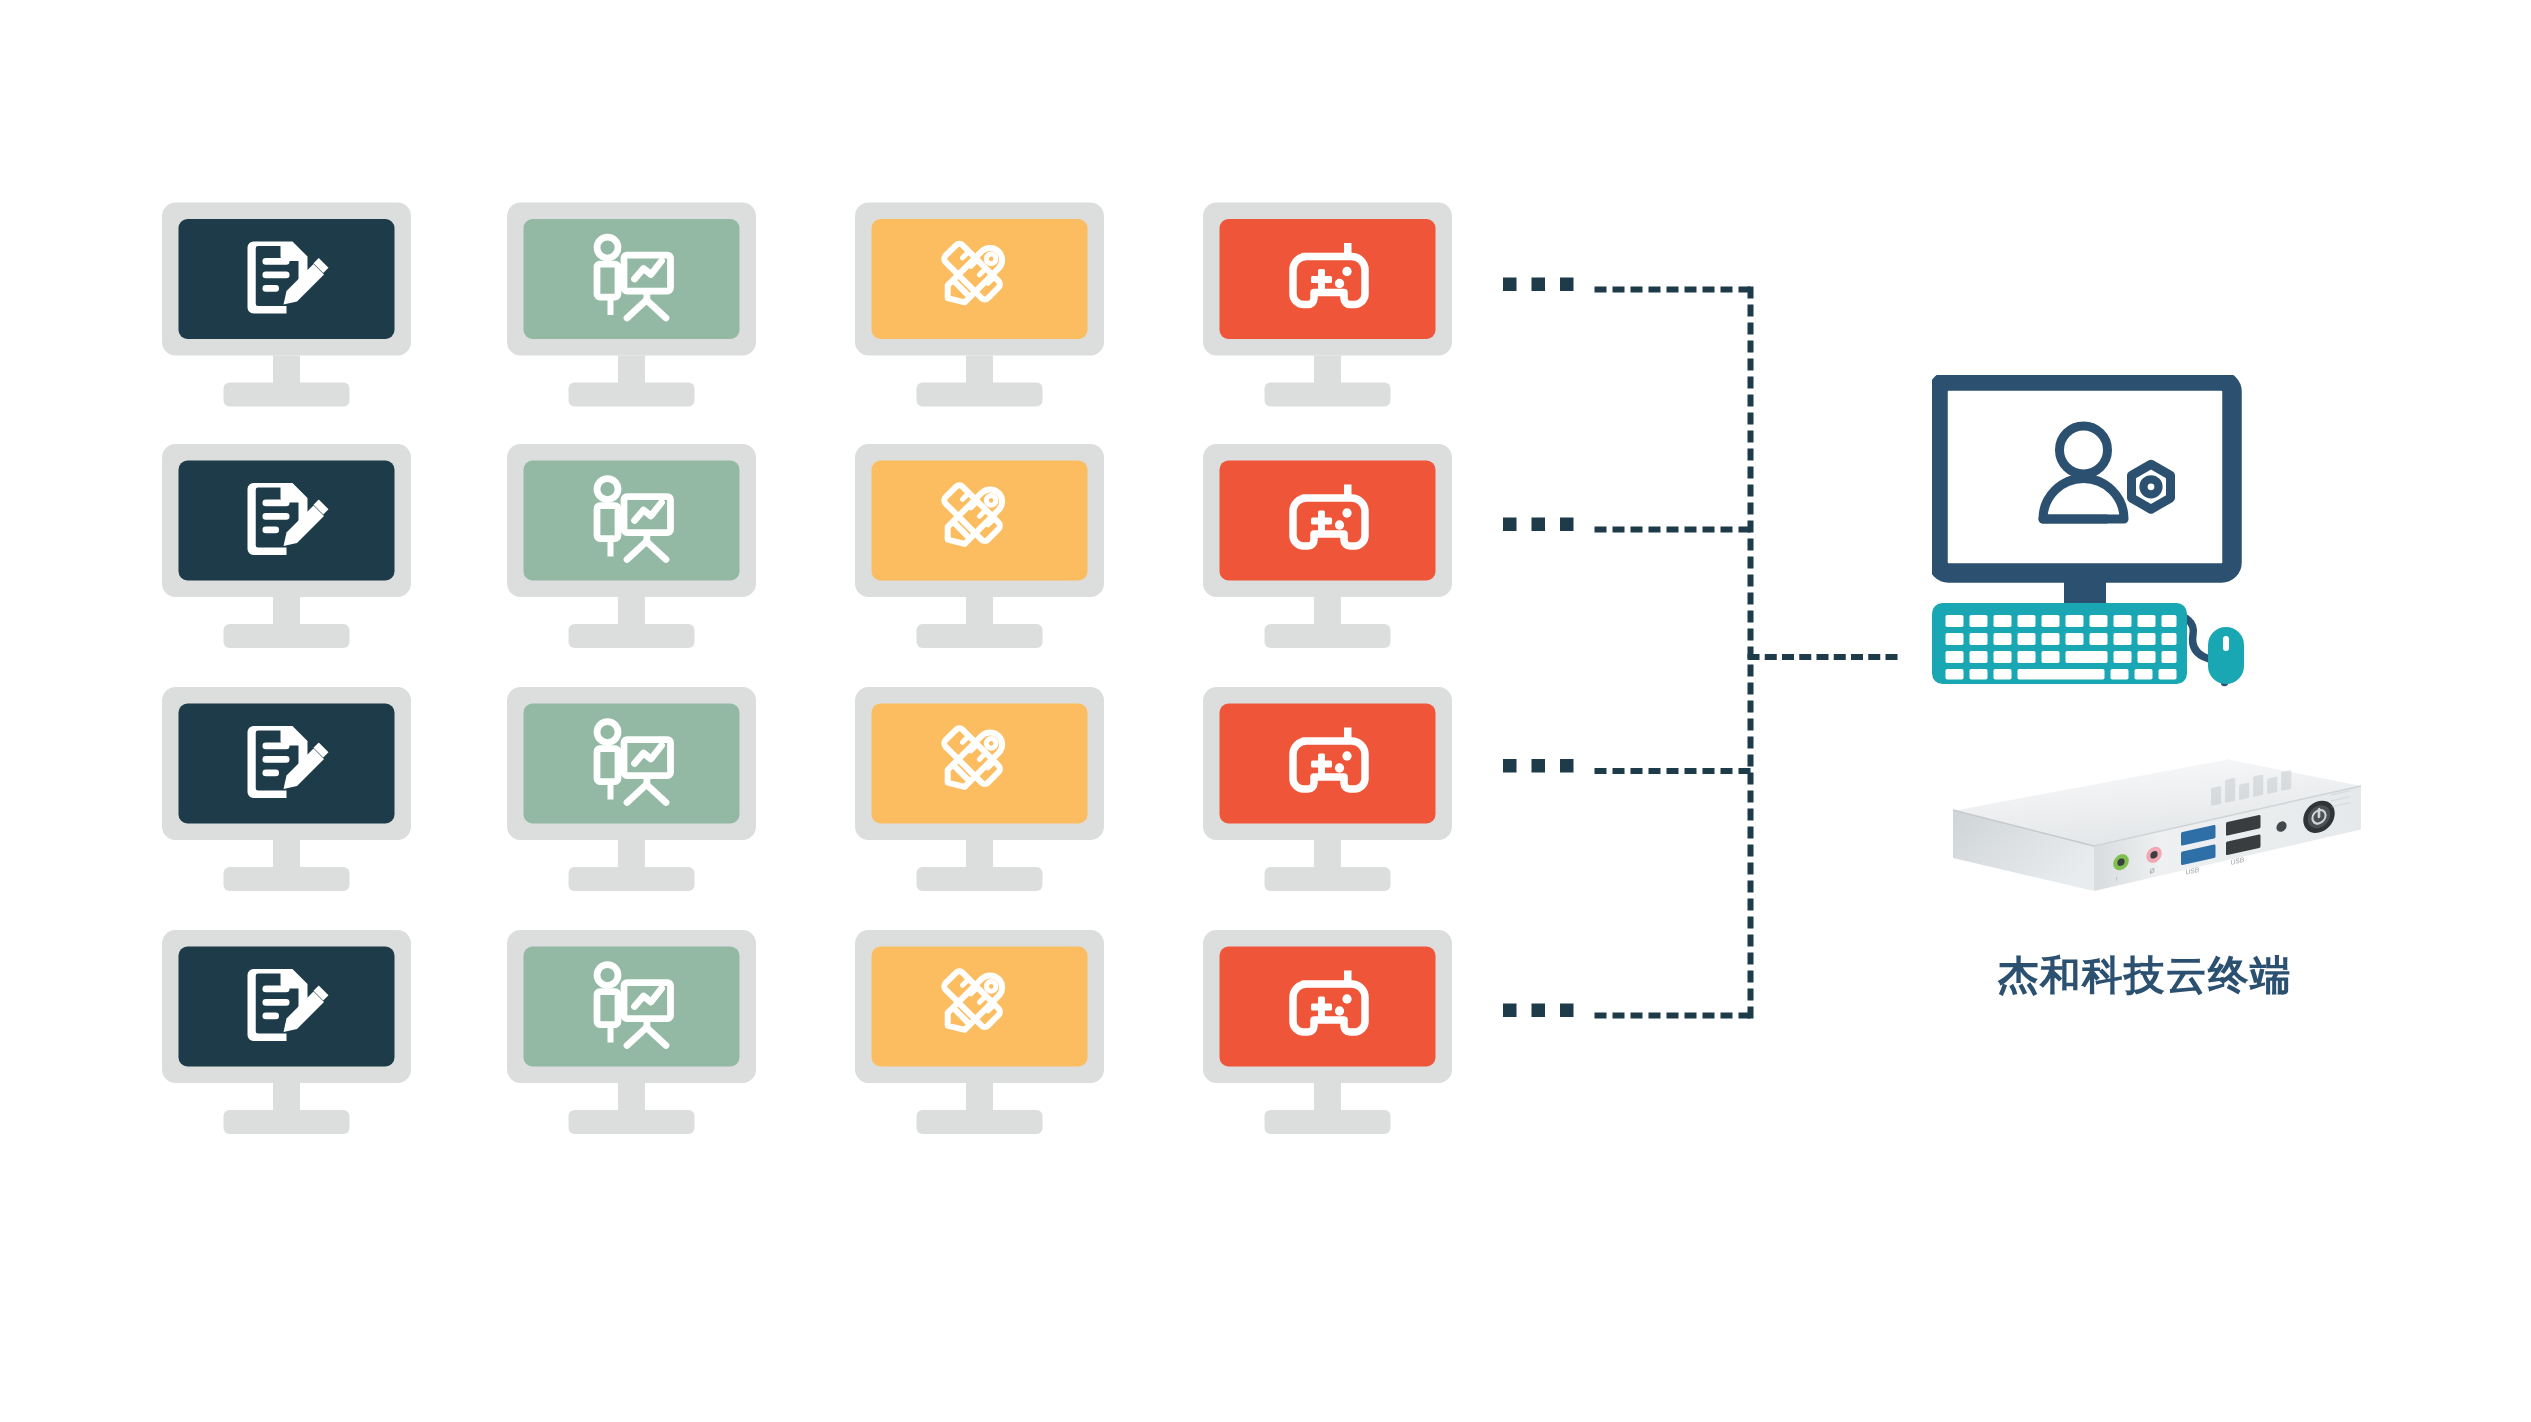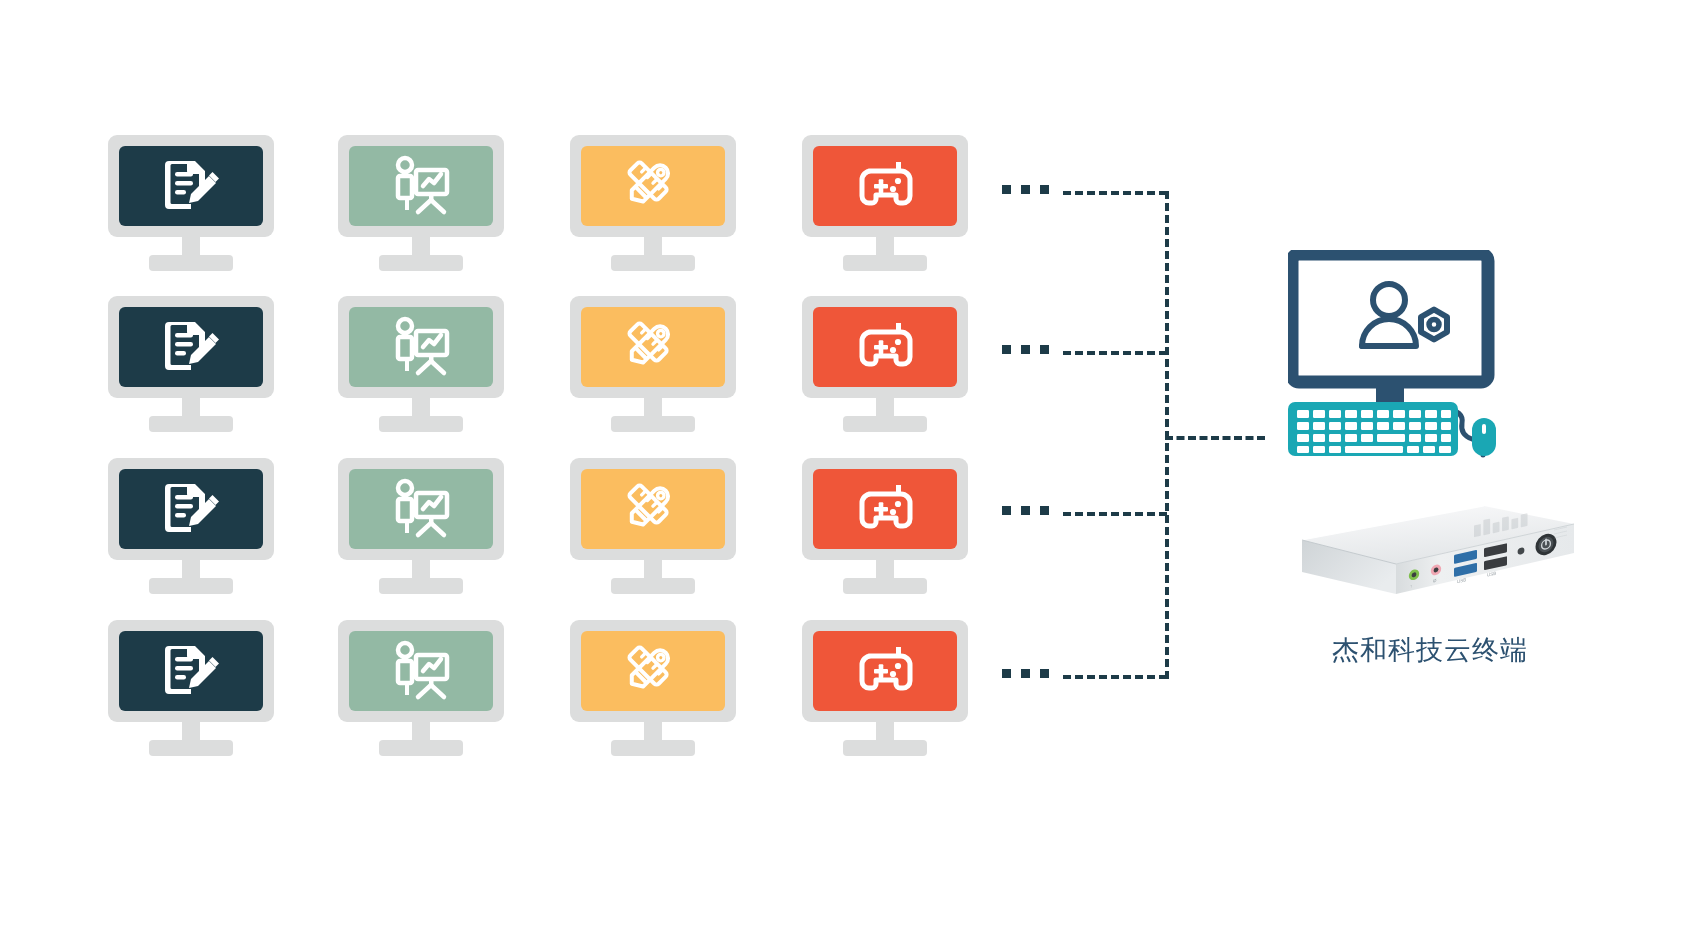--- a/index.html
+++ b/index.html
@@ -111,21 +111,21 @@
     top: 248px;
   }
   #server-caption {
     position: absolute;
     left: 0;
     top: 382px;
     width: 320px;
     text-align: center;
     color: #2c5170;
     font-size: 27px;
-    font-weight: normal;
+    font-weight: bold;
     letter-spacing: 1px;
     font-family: "DejaVu Sans", "Liberation Sans", sans-serif;
   }
 </style>
 </head>
 <body>
 
 <div id="stage">
 
   <div class="client" style="left:108px;top:135px;">

